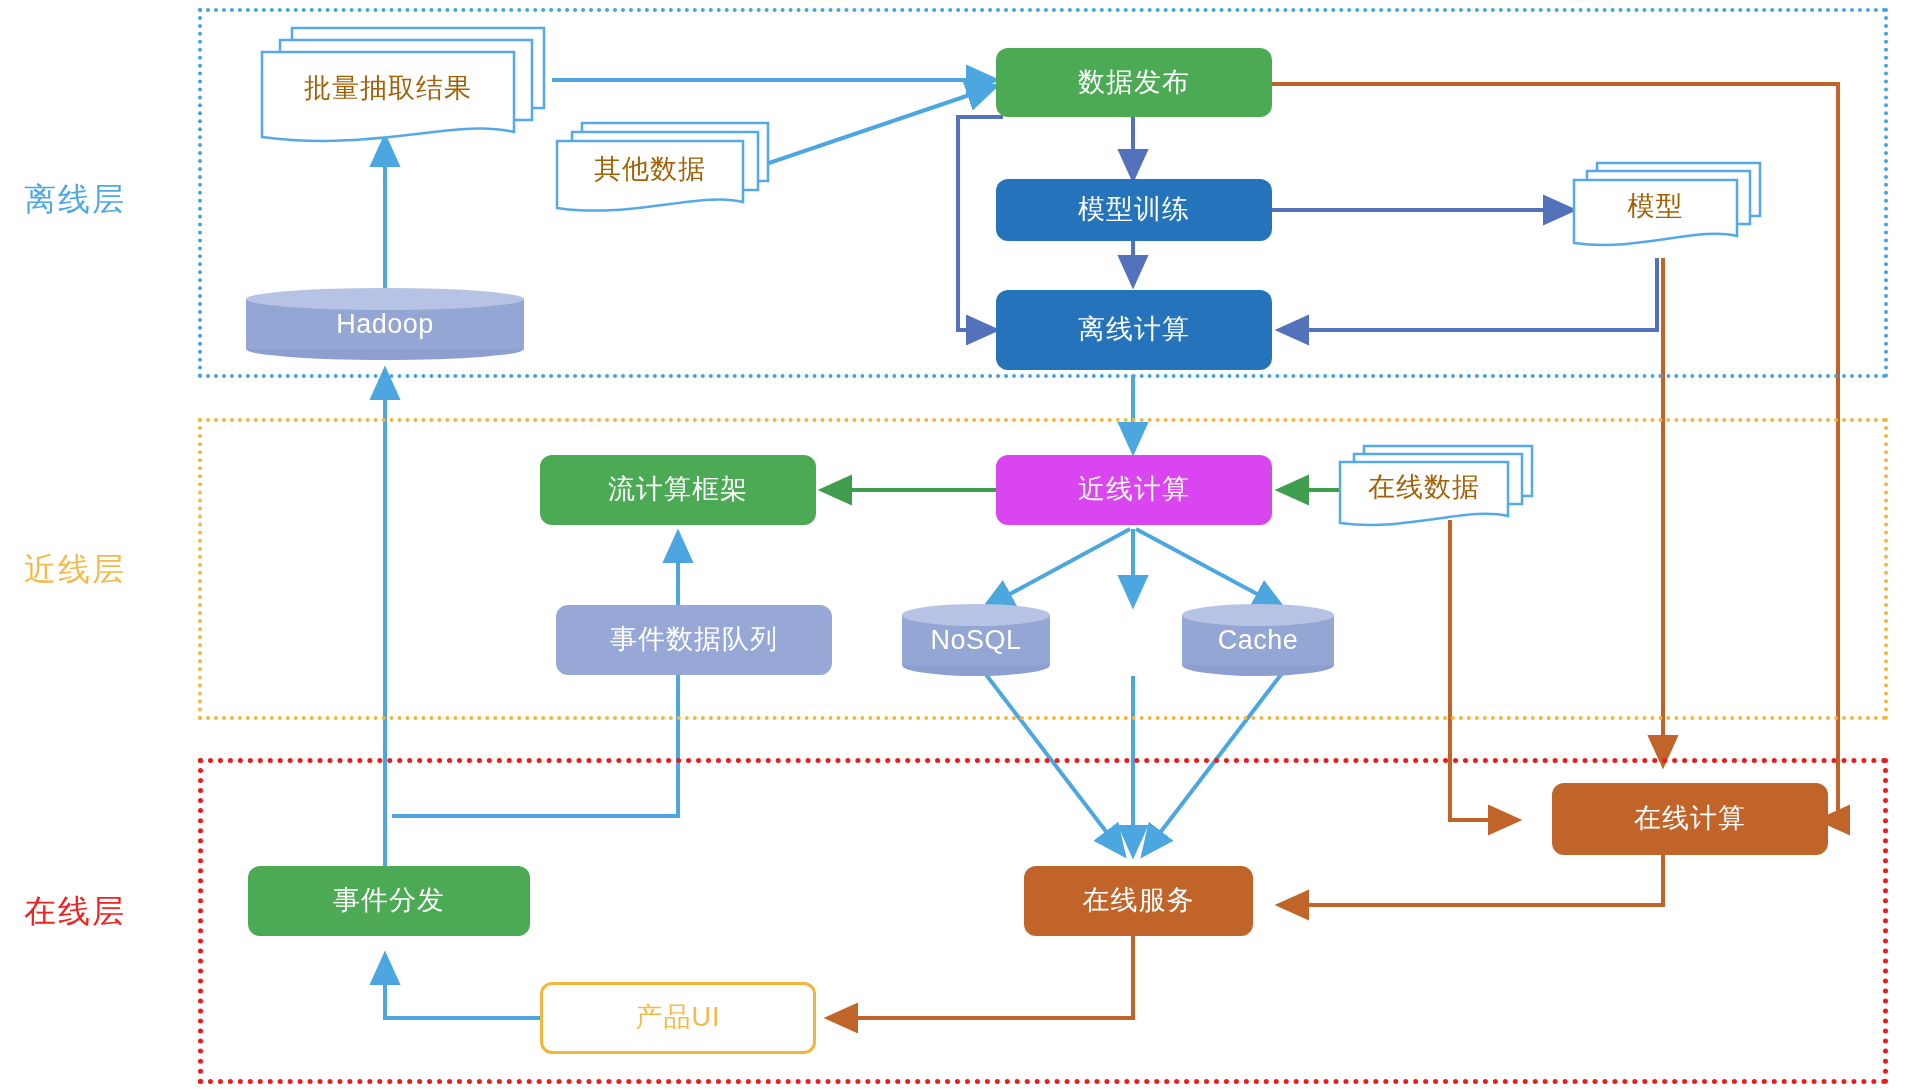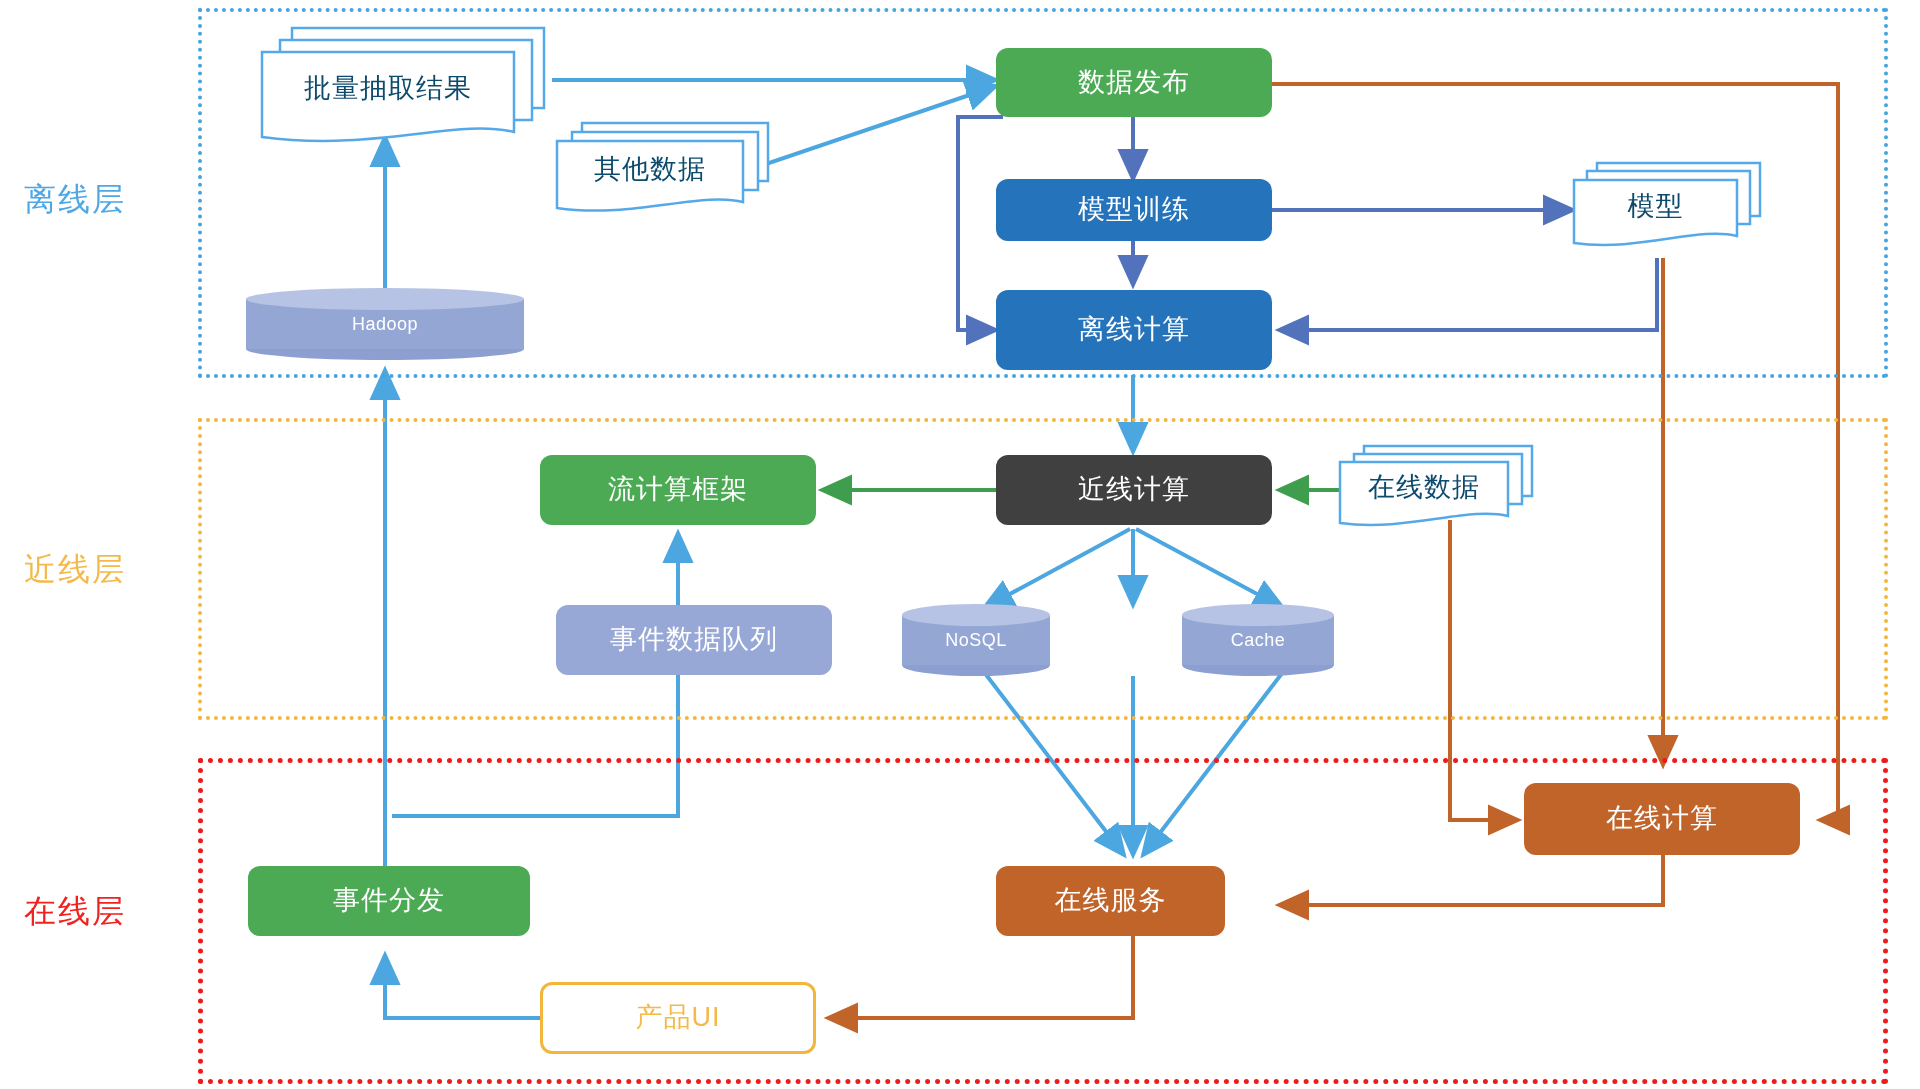--- a/index.html
+++ b/index.html
@@ -20,40 +20,40 @@
   .cap-nearline{color:#F3BA4A;}
   .cap-online{color:#F0221F;}
 
   
   .node{position:absolute;box-sizing:border-box;display:flex;
         align-items:center;justify-content:center;
         border-radius:12px;color:#ffffff;font-size:27px;letter-spacing:1px;
         text-align:center;line-height:1.15;}
   .n-green{background:#4CAA55;}
   .n-blue{background:#2473BB;}
-  .n-yellow{background:#404040;}
-  .n-orange{background:#C0642A;}
+  .n-yellow{background:#d946ef;}
+  .n-orange{background:#C0642A;margin-left:28px;}
   .n-lavender{background:#97A7D6;}
   .n-outline-yellow{background:#ffffff;border:3px solid #F2B63C;color:#F3BA4A;border-radius:12px;}
 
   
   .docstack{position:absolute;}
   .docstack svg{display:block;overflow:visible;}
   .doc-label{position:absolute;display:flex;align-items:center;justify-content:center;
-             color:#0c4a6e;font-size:27px;letter-spacing:1px;white-space:nowrap;}
+             color:#a16207;font-size:27px;letter-spacing:1px;white-space:nowrap;}
 
   
   .cyl{position:absolute;}
   .cyl .cyl-body{position:absolute;left:0;right:0;top:11px;bottom:11px;background:#94A6D4;}
   .cyl .cyl-top{position:absolute;left:0;right:0;top:0;height:22px;border-radius:50%;
                 background:#B6C3E4;}
   .cyl .cyl-bot{position:absolute;left:0;right:0;bottom:0;height:22px;border-radius:50%;
                 background:#8C9FD0;}
   .cyl .cyl-txt{position:absolute;left:0;right:0;top:0;bottom:0;display:flex;
-                align-items:center;justify-content:center;color:#ffffff;font-size:18px;
+                align-items:center;justify-content:center;color:#ffffff;font-size:27px;
                 letter-spacing:.5px;}
 </style>
 </head>
 <body>
 
 <div id="stage">
 
   <svg id="svg" viewBox="0 0 1920 1089" xmlns="http://www.w3.org/2000/svg">
     <defs>
       <marker id="ar-lb" markerWidth="9" markerHeight="9" refX="7.5" refY="4.5" orient="auto">

